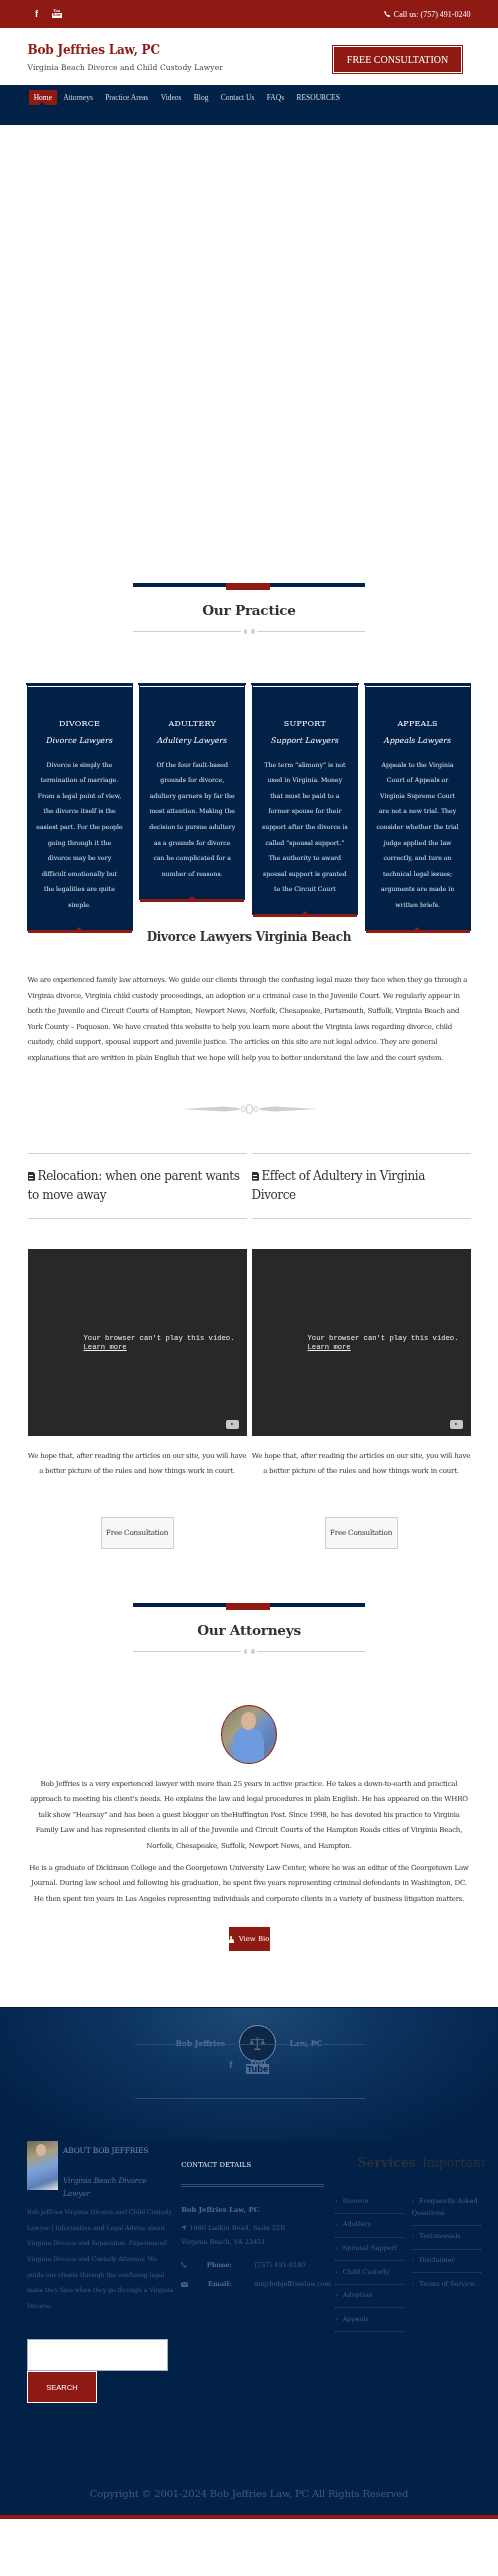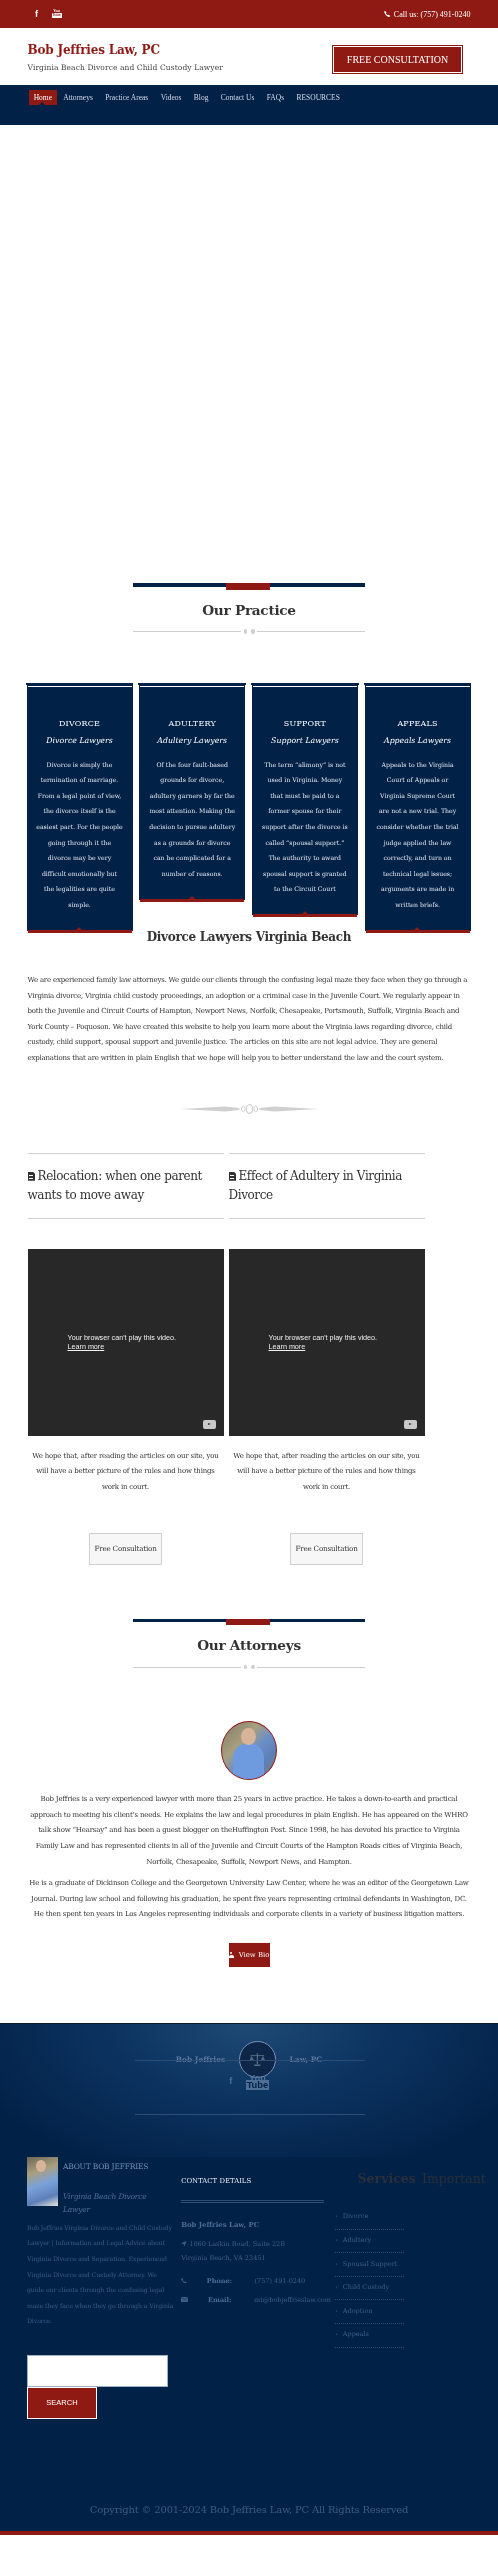--- a/index.html
+++ b/index.html
@@ -59,27 +59,27 @@
     
     .intro-title { text-align: center; font-family: "DejaVu Serif", serif; font-size: 12px; color: #333; letter-spacing: -0.3px; }
     .intro-text { font-family: "DejaVu Serif", serif; font-size: 7px; line-height: 15.6px; color: #333; margin-top: 29px; letter-spacing: -0.2px; }
 
     
     .ornament { display: flex; justify-content: center; margin-top: 37px; }
 
     
     .articles { margin-top: 39px; }
     .articles .container { display: flex; gap: 5px; }
-    .article { width: 196px; }
+    .article { width: 219px; }
     .art-head { border-top: 0.6px solid #d0d0d0; border-bottom: 0.6px solid #d0d0d0; padding: 13.7px 0 13.7px 0; min-height: 61px; }
     .art-head h2 { font-family: "DejaVu Serif", serif; font-size: 12px; font-weight: normal; line-height: 18.7px; color: #333; letter-spacing: -0.4px; }
     .doc-icon { display: inline-block; width: 7.5px; height: 9.3px; background: #333; position: relative; margin-right: 2.5px; vertical-align: -0.6px; clip-path: polygon(0 0, 70% 0, 100% 25%, 100% 100%, 0 100%); }
     .doc-icon::after { content: ""; position: absolute; left: 1.9px; right: 1.9px; top: 3.7px; height: 3.7px; background: repeating-linear-gradient(#fff 0 0.6px, transparent 0.6px 1.6px); }
     .video { background: #282828; height: 187px; margin-top: 30px; position: relative; cursor: pointer; }
-    .video .msg { position: absolute; left: 40px; top: 85px; color: #f1f1f1; font-family: Liberation Sans, sans-serif; font-size: 7.2px; line-height: 8.7px; }
+    .video .msg { position: absolute; left: 56px; top: 85px; color: #f1f1f1; font-family: Liberation Mono, monospace; font-size: 7.2px; line-height: 8.7px; }
     .video .msg a { color: #f1f1f1; text-decoration: underline; display: block; }
     .video .yt { position: absolute; right: 7.5px; bottom: 7.5px; width: 13px; height: 8.7px; background: #c9c9c9; border-radius: 1.9px; }
     .video .yt::after { content: ""; position: absolute; left: 5px; top: 2.5px; border-top: 1.9px solid transparent; border-bottom: 1.9px solid transparent; border-left: 3.1px solid #333; }
     .art-text { text-align: center; font-family: "DejaVu Serif", serif; font-size: 7px; line-height: 15.6px; color: #333; margin-top: 12.5px; letter-spacing: -0.2px; }
     .free-btn { display: block; width: 73px; height: 32px; margin: 37px auto 0 auto; background: #f7f7f7; border: 0.6px solid #cfcfcf; font-family: "DejaVu Serif", serif; font-size: 7.2px; color: #333; cursor: pointer; letter-spacing: -0.2px; }
 
     
     .attorneys { margin-top: 54px; }
     .photo-wrap { display: flex; justify-content: center; margin-top: 50px; }
     .oval { width: 56px; height: 59px; border-radius: 50%; border: 1.9px solid #8f1a14; background: linear-gradient(135deg, #7f7a6a 0%, #a89f7e 35%, #6b8fc7 55%, #5c7fb5 75%, #8b8271 100%); position: relative; overflow: hidden; }
@@ -375,20 +375,26 @@
       </div>
       <div class="srv-lists">
         <ul class="srv-list l1">
           <li>Divorce</li>
           <li>Adultery</li>
           <li>Spousal Support</li>
           <li>Child Custody</li>
           <li>Adoption</li>
           <li>Appeals</li>
         </ul>
+        <ul class="srv-list l2">
+          <li>Frequently Asked Questions</li>
+          <li>Testimonials</li>
+          <li>Disclaimer</li>
+          <li>Terms of Service.</li>
+        </ul>
       </div>
     </div>
 
     <div class="copyright">Copyright © 2001-2024 Bob Jeffries Law, PC All Rights Reserved</div>
   </div>
   <div class="footer-bottom"></div>
 </div>
 
 
 </body></html>

